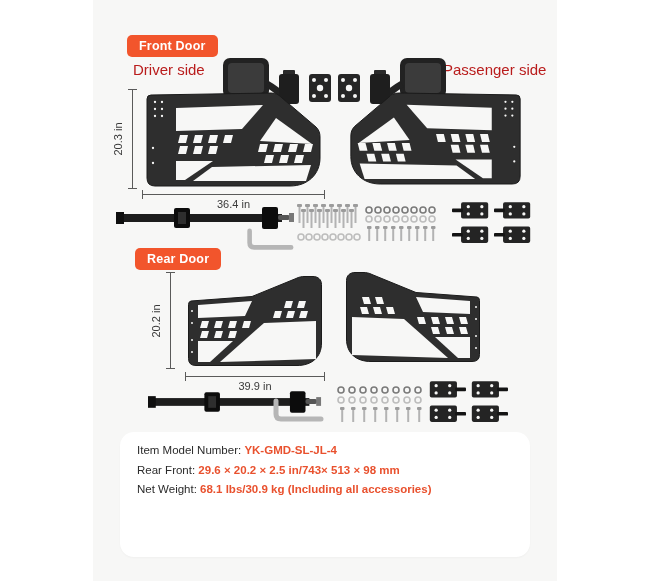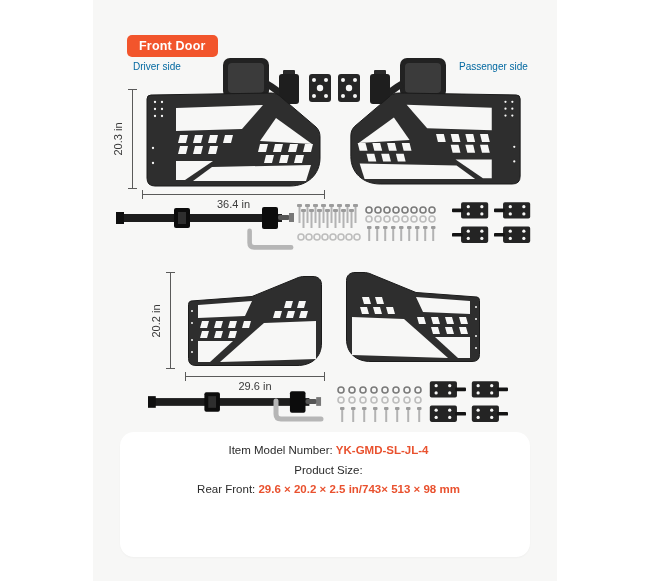--- a/index.html
+++ b/index.html
@@ -6,39 +6,39 @@
   html,body { background:#ffffff; }
   body { font-family:"Liberation Sans", sans-serif; }
   .stage { position:relative; width:650px; height:581px; background:#fff; overflow:hidden; margin:0 auto; }
   .canvas { position:absolute; left:93px; top:0; width:464px; height:581px; background:var(--canvas-bg,#F7F7F6); }
   .abs { position:absolute; }
   .badge {
     display:inline-block; background:var(--accent,#F2552C); color:#fff;
     font-weight:bold; font-size:12.5px; line-height:22px; padding:0 12px;
     border-radius:5px; letter-spacing:.2px;
   }
-  .side-label { font-size:10px; color:#0369a1; }
+  .side-label { font-size:15px; color:#b91c1c; }
   .dim-label { font-size:11px; color:#3a3a3a; white-space:nowrap; }
   
   .vdim { width:9px; }
   .vdim .vline { position:absolute; left:4px; top:0; bottom:0; width:1px; background:#5a5a5a; }
   .vdim .cap { position:absolute; left:0; width:9px; height:1px; background:#5a5a5a; }
   .vdim .cap.top { top:0; } .vdim .cap.bottom { bottom:0; }
   .vdim .dim-label { position:absolute; left:-16px; top:50%; transform:translateY(-50%) rotate(180deg); writing-mode:vertical-rl; }
   
   .hdim { height:22px; }
   .hdim .hline { position:absolute; top:4px; left:0; right:0; height:1px; background:#5a5a5a; }
   .hdim .hcap { position:absolute; top:0; width:1px; height:9px; background:#5a5a5a; }
   .hdim .hcap.left { left:0; } .hdim .hcap.right { right:0; }
   .hdim .dim-label { position:absolute; top:8px; left:50%; transform:translateX(-50%); }
   .mirrored { transform:scaleX(-1); }
   
   .spec-card {
     background:var(--card-bg,#FFFFFF); border-radius:14px;
-    padding:9px 10px 0 17px; box-shadow:0 1px 2px rgba(0,0,0,0.03);text-align:center;
+    padding:9px 10px 0 17px; box-shadow:0 1px 2px rgba(0,0,0,0.03);
   }
   .spec-row { font-size:11.5px; line-height:19.6px; color:#2b2b2b; white-space:nowrap; }
   .spec-value { color:var(--value-text,#E9512E); font-weight:bold; }
 </style>
 </head>
 <body>
 
 <div class="stage">
   <div class="canvas">
 
@@ -156,21 +156,21 @@
           <rect width="4.5" height="3" rx="1" fill="#9c9c9c"></rect>
           <rect x="1.2" y="3" width="2" height="12" fill="#b3b3b3"></rect>
         </g>
         <circle id="ringd" r="3" fill="none" stroke="#7a7a7a" stroke-width="1.6"></circle>
         <circle id="ringl" r="3" fill="none" stroke="#bdbdbd" stroke-width="1.6"></circle>
       </defs>
     </svg>
 
     <span class="badge abs" style="left:34px; top:35px;">Front Door</span>
     <span class="side-label abs" style="left:40px; top:61px;">Driver side</span>
-    <span class="side-label abs" style="left:366px; top:61px;">Passenger side</span>
+    <span class="side-label abs" style="left:350px; top:61px;">Passenger side</span>
 
     <svg class="abs" style="left:128px; top:56px;" width="112" height="52" viewBox="0 0 112 52">
         <use href="#mirror"></use>
       </svg>
     <svg class="abs mirrored" style="left:243px; top:56px;" width="112" height="52" viewBox="0 0 112 52">
         <use href="#mirror"></use>
       </svg>
 
     <svg class="abs" style="left:47px; top:88px;" width="187" height="103" viewBox="0 0 374 206">
         <use href="#front-door"></use>
@@ -248,39 +248,40 @@
         <use href="#sbolt" x="128" y="22"></use>
         <use href="#sbolt" x="136" y="22"></use>
     </svg>
     <svg class="abs" style="left:359px; top:202px;" width="38" height="42" viewBox="0 0 42 46">
         <use href="#hinge"></use>
       </svg>
     <svg class="abs" style="left:401px; top:202px;" width="38" height="42" viewBox="0 0 42 46">
         <use href="#hinge"></use>
       </svg>
 
+    <span class="badge abs" style="left:42px; top:248px;">Rear Door</span>
 
     <svg class="abs" style="left:85px; top:270px;" width="150" height="100" viewBox="0 0 300 200">
         <use href="#rear-door"></use>
       </svg>
     <svg class="abs mirrored" style="left:247px; top:266px;" width="150" height="100" viewBox="0 0 300 200">
         <use href="#rear-door"></use>
       </svg>
 
     <div class="abs vdim" style="left:73px; top:272px; height:97px;">
       <div class="cap top"></div>
         <div class="vline"></div>
         <div class="cap bottom"></div>
       <span class="dim-label">20.2 in</span>
     </div>
     <div class="abs hdim" style="left:92px; top:372px; width:140px;">
       <div class="hline"></div>
         <div class="hcap left"></div>
         <div class="hcap right"></div>
-      <span class="dim-label">29.6 in</span>
+      <span class="dim-label">39.9 in</span>
     </div>
 
     <svg class="abs" style="left:55px; top:386px;" width="175" height="30" viewBox="0 0 180 30">
         <use href="#strap"></use>
       </svg>
     <svg class="abs" style="left:175px; top:398px;" width="58" height="26" viewBox="0 0 56 26">
         <use href="#hexkey"></use>
       </svg>
     <svg class="abs" style="left:243px; top:385px;" width="92" height="40" viewBox="0 0 92 40">
       <use href="#ringd" x="5" y="5"></use>
@@ -313,21 +314,21 @@
       </svg>
     <svg class="abs mirrored" style="left:377px; top:381px;" width="38" height="42" viewBox="0 0 42 46">
         <use href="#hinge"></use>
       </svg>
 
     <div class="spec-card abs" style="left:27px; top:432px; width:410px; height:125px;">
       <div class="spec-row">
         <span>Item Model Number: </span><span class="spec-value">YK-GMD-SL-JL-4</span>
       </div>
       <div class="spec-row">
-        <span>Product Size:</span><span class="spec-value"></span>
+        <span>Rear Front: </span><span class="spec-value">29.6 × 20.2 × 2.5 in/743× 513 × 98 mm</span>
       </div>
       <div class="spec-row">
-        <span>Rear Front: </span><span class="spec-value">29.6 × 20.2 × 2.5 in/743× 513 × 98 mm</span>
+        <span>Net Weight: </span><span class="spec-value">68.1 lbs/30.9 kg  (Including all accessories)</span>
       </div>
     </div>
 
   </div>
 </div>
 
 </body></html>

